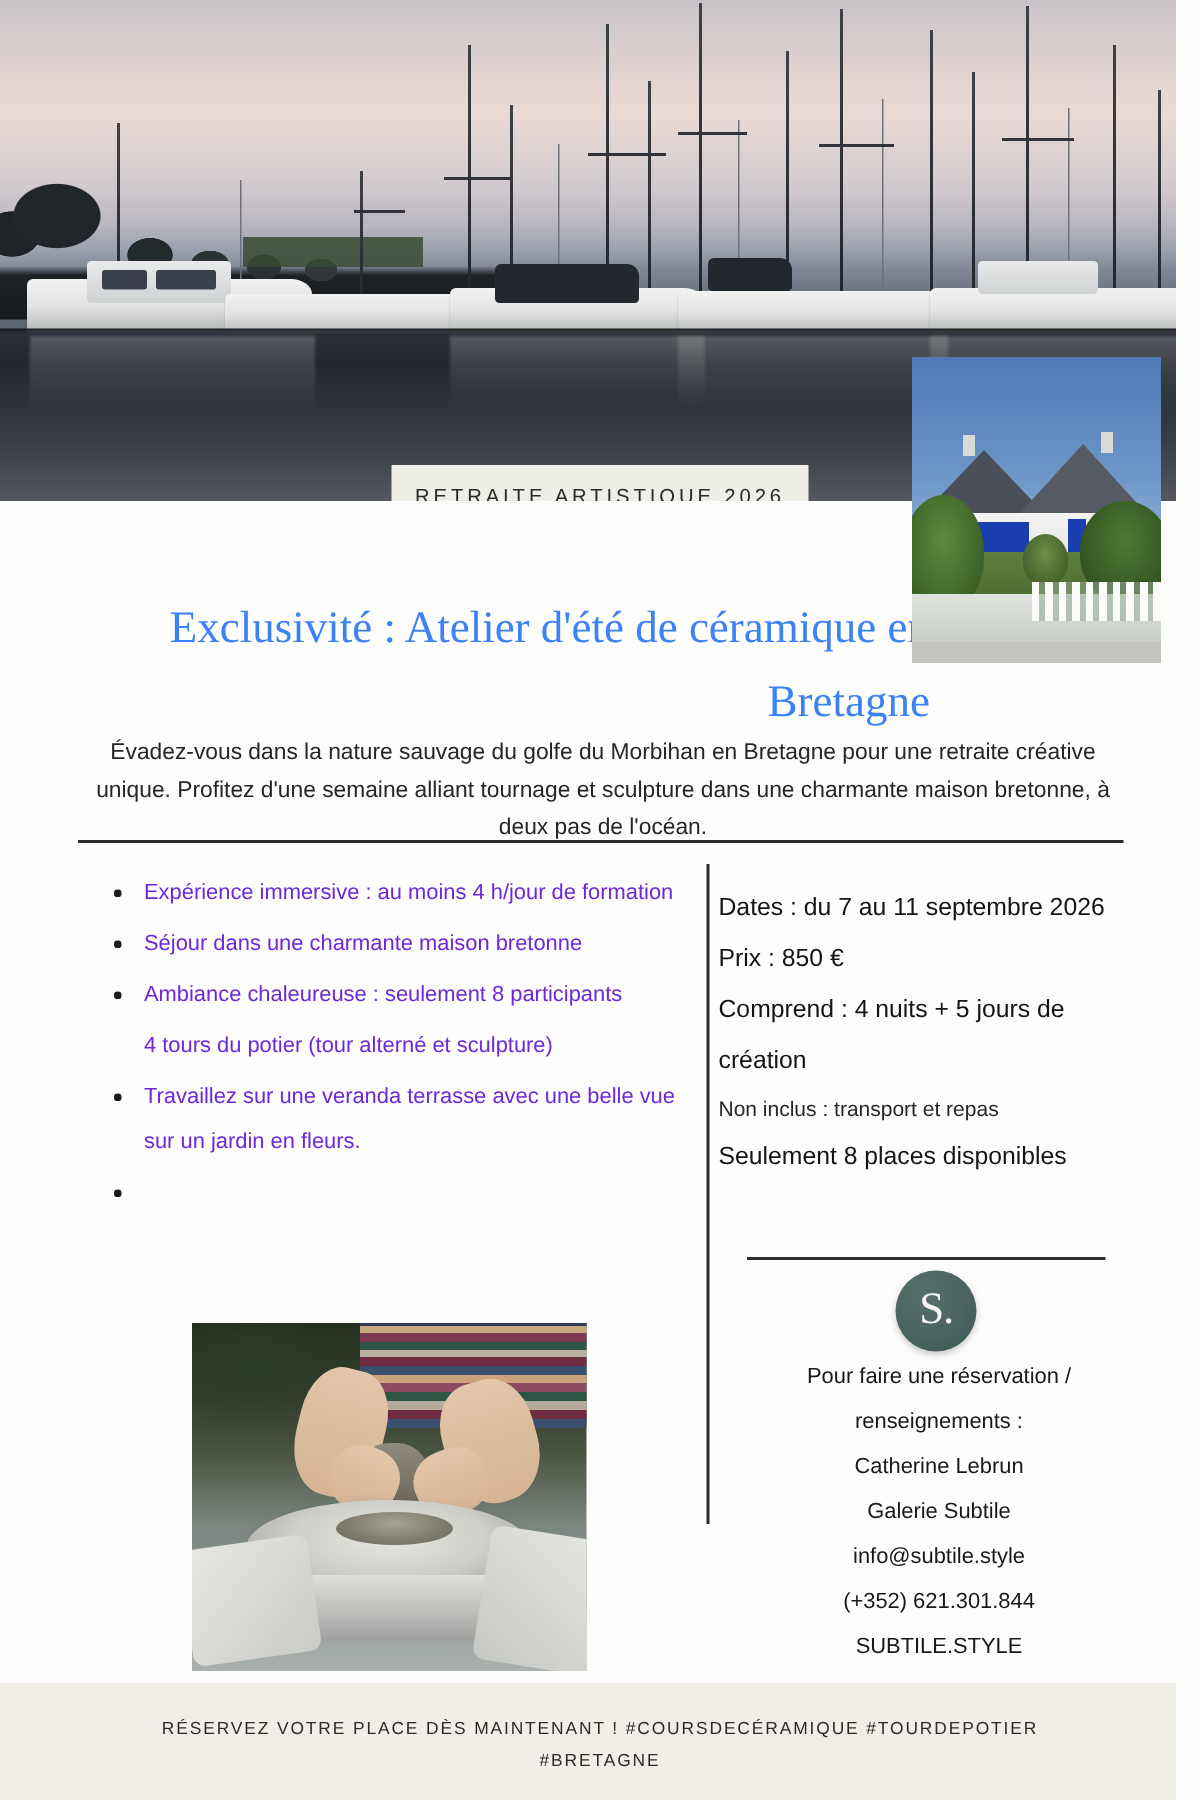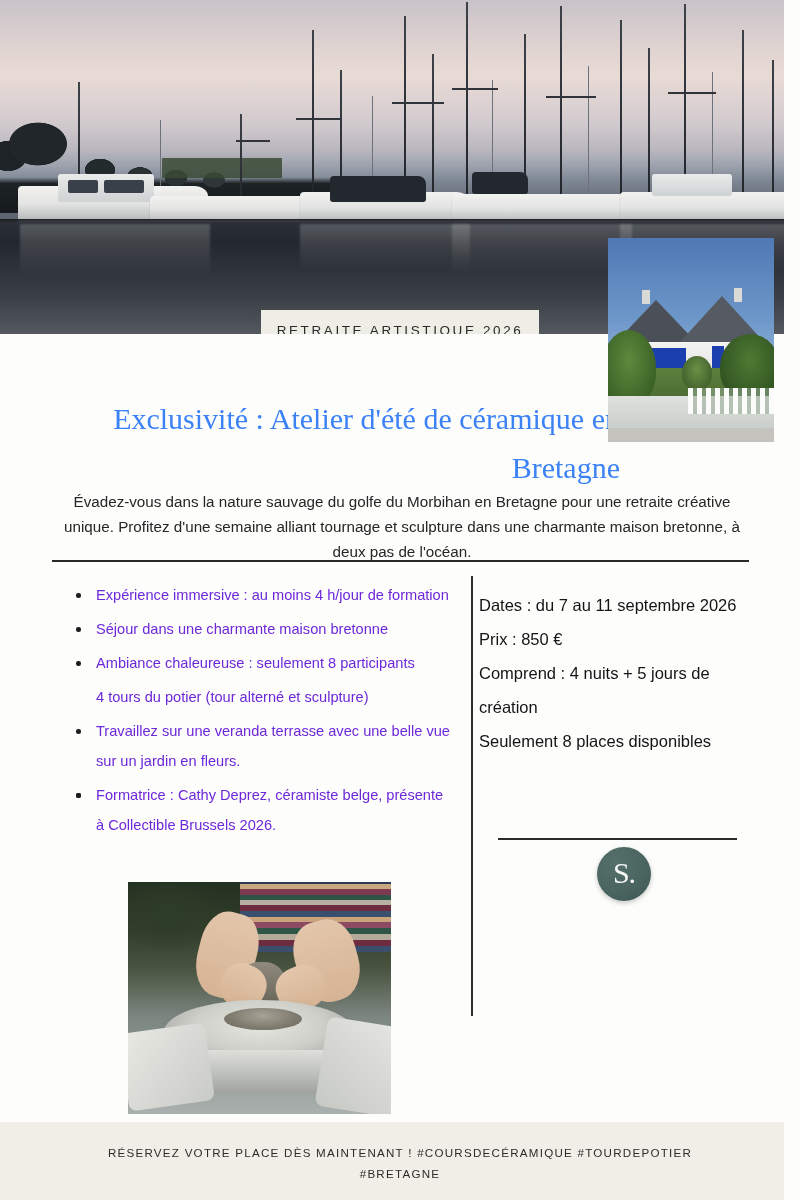--- a/index.html
+++ b/index.html
@@ -318,21 +318,20 @@
   <div class="divider-v"></div>
 
   <div class="left-col">
     <ul class="blist" id="features-list">
         <li><span class="dot"></span><span>Expérience immersive : au moins 4 h/jour de formation</span></li>
         <li><span class="dot"></span><span>Séjour dans une charmante maison bretonne</span></li>
         <li><span class="dot"></span><span>Ambiance chaleureuse : seulement 8 participants</span></li>
         <li class="nb"><span>4 tours du potier (tour alterné et sculpture)</span></li>
         <li><span class="dot"></span><span>Travaillez sur une veranda terrasse avec une belle vue sur un jardin en fleurs.</span></li>
         <li><span class="dot"></span></li>
-        <li><span class="dot"></span><span>Formatrice : Cathy Deprez, céramiste belge, présente à Collectible Brussels 2026.</span></li>
       </ul>
   </div>
 
   <div class="pottery">
     <div class="pot-bg-blur"></div>
     <div class="sweater"></div>
     <div class="arm" style="left:70px;top:30px;width:58px;height:86px;transform:rotate(14deg);"></div>
     <div class="arm" style="left:168px;top:38px;width:62px;height:82px;transform:rotate(-16deg);"></div>
     <div class="clay-pot"></div>
     <div class="arm" style="left:92px;top:82px;width:46px;height:44px;transform:rotate(24deg);border-radius:44%;"></div>
@@ -341,29 +340,39 @@
     <div class="clay-rim"></div>
     <div class="wheel-base"></div>
     <div class="cloth"></div>
     <div class="cloth2"></div>
   </div>
 
   <div class="right-col" id="details-list">
       <div class="rc-line">Dates : du 7 au 11 septembre 2026</div>
       <div class="rc-line">Prix : 850 €</div>
       <div class="rc-line">Comprend : 4 nuits + 5 jours de création</div>
+      <div class="rc-line small">Non inclus : transport et repas</div>
       <div class="rc-line">Seulement 8 places disponibles</div>
     </div>
 
   <div class="rule-short"></div>
 
   <div class="logo">
     <span>S.</span>
   </div>
 
+  <div class="contact" id="contact-block">
+      <div>Pour faire une réservation /</div>
+      <div>renseignements :</div>
+      <div>Catherine Lebrun</div>
+      <div>Galerie Subtile</div>
+      <div>info@subtile.style</div>
+      <div>(+352) 621.301.844</div>
+      <div>SUBTILE.STYLE</div>
+    </div>
 
   <div class="footer"></div>
   <div class="footer-text">
     <div>RÉSERVEZ VOTRE PLACE DÈS MAINTENANT ! #COURSDECÉRAMIQUE #TOURDEPOTIER</div>
     <div>#BRETAGNE</div>
   </div>
 
 </div>
 
 </body></html>

